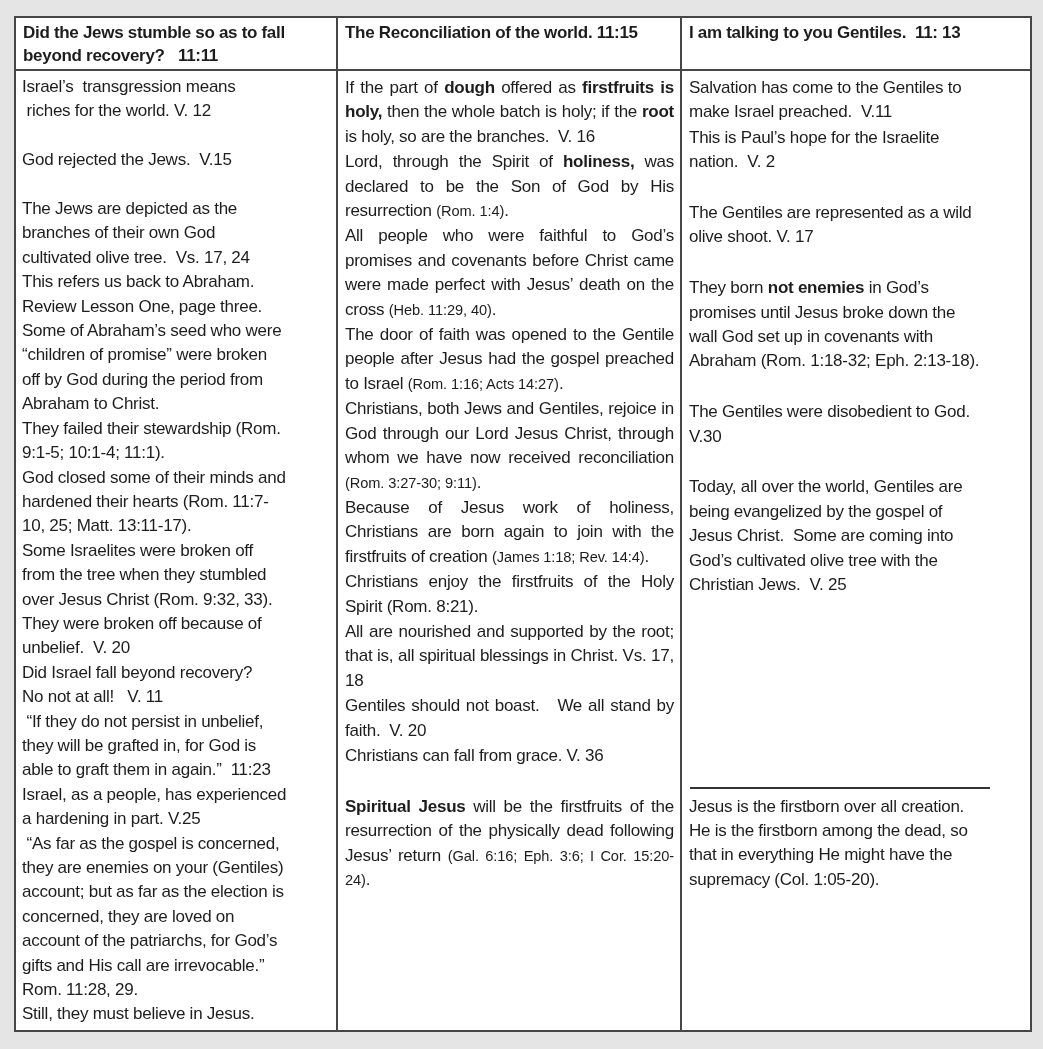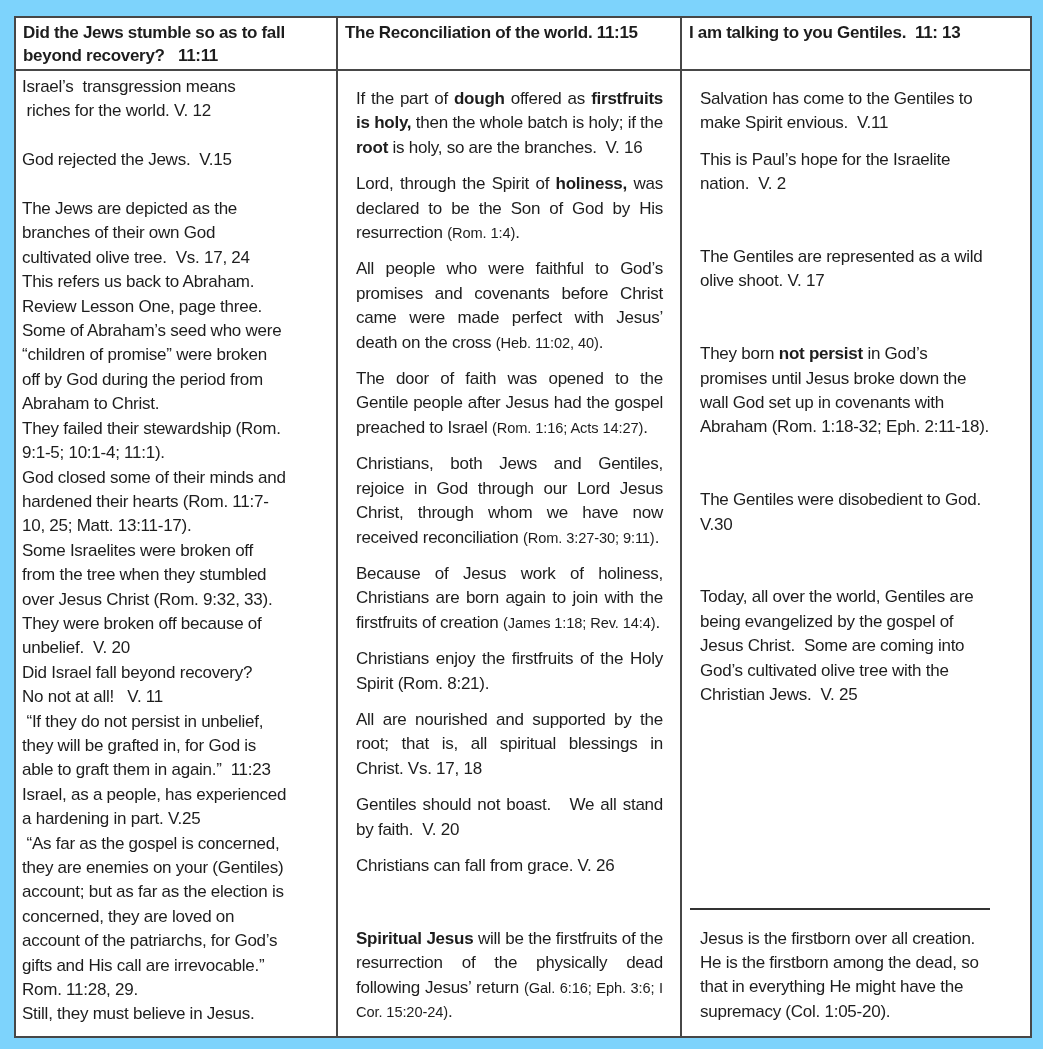--- a/index.html
+++ b/index.html
@@ -3,21 +3,21 @@
 <meta charset="utf-8">
 <style>
   html, body { margin: 0; padding: 0; }
   body {
     width: 1043px; height: 1049px;
     background: #ffffff;
     font-family: "Liberation Sans", sans-serif;
     color: #1d1d1d;
     overflow: hidden;
   }
-  .page { position: absolute; inset: 0; background: #7dd3fc; }
+  .page { position: absolute; inset: 0; background: #e5e5e5; }
 
   table.study-table {
     position: absolute; left: 14px; top: 16px;
     width: 1016px; height: 1016px;
     border-collapse: collapse; table-layout: fixed;
     background: #ffffff;
   }
   col.c1 { width: 322px; }
   col.c2 { width: 344px; }
   col.c3 { width: 350px; }
@@ -36,21 +36,21 @@
     line-height: 23px;
     white-space: pre-wrap;
   }
   td.cell {
     padding: 4px 5px 0 6px;
     font-size: 17px;
     line-height: 24.4px;
     letter-spacing: -0.25px;
   }
   .plain { white-space: pre-wrap; margin: 0; }
-  p.para { margin: 12px; white-space: pre-wrap; }
+  p.para { margin: 1px; white-space: pre-wrap; }
   td.cell-reconciliation p.para { text-align: justify; }
   .b { font-weight: bold; }
   .s { font-size: 0.86em; letter-spacing: -0.1px; }
   .gap { width: 100%; }
   .divider { height: 24.4px; position: relative; }
   .divider::after {
     content: "";
     position: absolute; left: 2px; bottom: 5px;
     width: 300px; border-top: 2px solid #333333;
   }
@@ -112,44 +112,44 @@
 account; but as far as the election is
 concerned, they are loved on
 account of the patriarchs, for God’s
 gifts and His call are irrevocable.”
 Rom. 11:28, 29.
 Still, they must believe in Jesus.</div>
           </td>
         <td class="cell cell-reconciliation">
             <p class="para"><span>If the part of </span><span class="b">dough</span><span> offered as </span><span class="b">firstfruits is holy,</span><span> then the whole batch is holy; if the </span><span class="b">root</span><span> is holy, so are the branches.  V. 16</span></p>
             <p class="para"><span>Lord, through the Spirit of </span><span class="b">holiness,</span><span> was declared to be the Son of God by His resurrection </span><span class="s">(Rom. 1:4)</span><span>.</span></p>
-            <p class="para"><span>All people who were faithful to God’s promises and covenants before Christ came were made perfect with Jesus’ death on the cross </span><span class="s">(Heb. 11:02, 40)</span><span>.</span></p>
+            <p class="para"><span>All people who were faithful to God’s promises and covenants before Christ came were made perfect with Jesus’ death on the cross </span><span class="s">(Heb. 11:29, 40)</span><span>.</span></p>
             <p class="para"><span>The door of faith was opened to the Gentile people after Jesus had the gospel preached to Israel </span><span class="s">(Rom. 1:16; Acts 14:27)</span><span>.</span></p>
             <p class="para"><span>Christians, both Jews and Gentiles, rejoice in God through our Lord Jesus Christ, through whom we have now received reconciliation </span><span class="s">(Rom. 3:27-30; 9:11)</span><span>.</span></p>
             <p class="para"><span>Because of Jesus work of holiness, Christians are born again to join with the firstfruits of creation </span><span class="s">(James 1:18; Rev. 14:4)</span><span>.</span></p>
             <p class="para"><span>Christians enjoy the firstfruits of the Holy Spirit (Rom. 8:21).</span></p>
             <p class="para"><span>All are nourished and supported by the root; that is, all spiritual blessings in Christ. Vs. 17, 18</span></p>
             <p class="para"><span>Gentiles should not boast.   We all stand by faith.  V. 20</span></p>
-            <p class="para"><span>Christians can fall from grace. V. 26</span></p>
+            <p class="para"><span>Christians can fall from grace. V. 36</span></p>
             <div class="gap" style="height: 24.4px;"></div>
             <p class="para"><span class="b">Spiritual Jesus</span><span> will be the firstfruits of the resurrection of the physically dead following Jesus’ return </span><span class="s">(Gal. 6:16; Eph. 3:6; I Cor. 15:20-24)</span><span>.</span></p>
           </td>
         <td class="cell cell-gentiles">
             <p class="para"><span>Salvation has come to the Gentiles to
-make Spirit envious.  V.11</span></p>
+make Israel preached.  V.11</span></p>
             <p class="para"><span>This is Paul’s hope for the Israelite
 nation.  V. 2</span></p>
             <div class="gap" style="height: 24.4px;"></div>
             <p class="para"><span>The Gentiles are represented as a wild
 olive shoot. V. 17</span></p>
             <div class="gap" style="height: 24.4px;"></div>
-            <p class="para"><span>They born </span><span class="b">not persist</span><span> in God’s
+            <p class="para"><span>They born </span><span class="b">not enemies</span><span> in God’s
 promises until Jesus broke down the
 wall God set up in covenants with
-Abraham (Rom. 1:18-32; Eph. 2:11-18).</span></p>
+Abraham (Rom. 1:18-32; Eph. 2:13-18).</span></p>
             <div class="gap" style="height: 24.4px;"></div>
             <p class="para"><span>The Gentiles were disobedient to God.
 V.30</span></p>
             <div class="gap" style="height: 24.4px;"></div>
             <p class="para"><span>Today, all over the world, Gentiles are
 being evangelized by the gospel of
 Jesus Christ.  Some are coming into
 God’s cultivated olive tree with the
 Christian Jews.  V. 25</span></p>
             <div class="gap" style="height: 170.8px;"></div>

